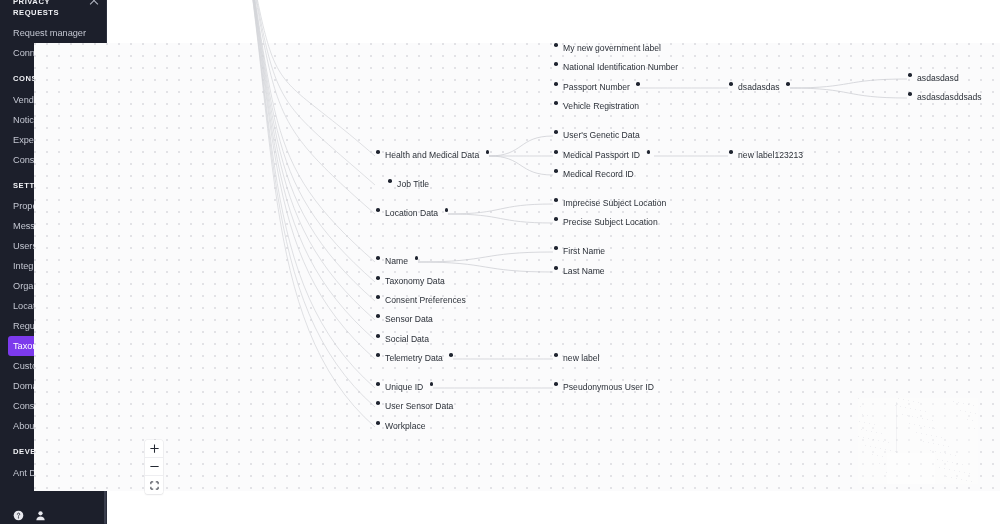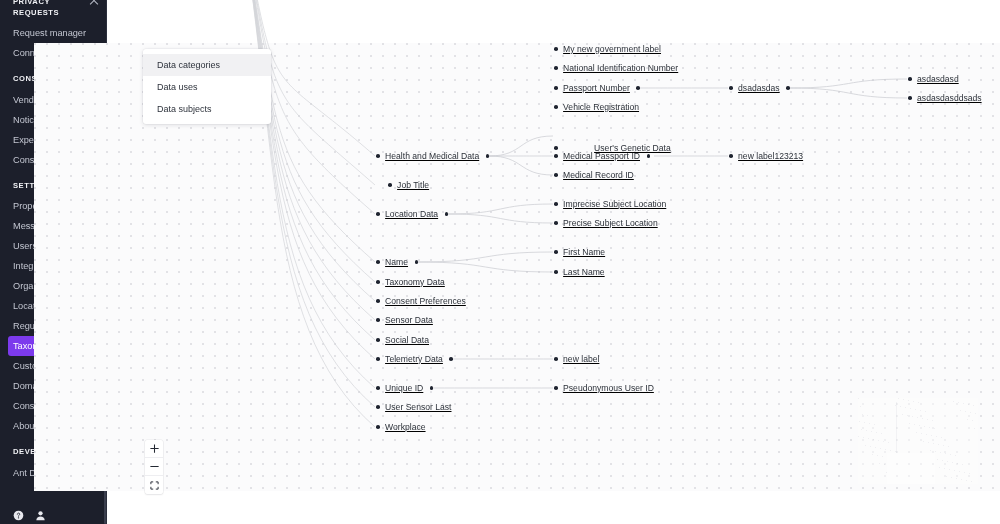--- a/index.html
+++ b/index.html
@@ -108,25 +108,24 @@
     background: #fbfbfc;
     background-image: radial-gradient(circle at 1px 1px, #e2e2e6 0.75px, transparent 0.9px);
     background-size: 12px 12px;
     overflow: hidden;
   }
   .edges-svg { position: absolute; left: 0; top: 0; width: 1000px; height: 524px; pointer-events: none; }
 
   
   .node {
     position: absolute;
-    display: flex; align-items: center;
+    display: flex; 
     height: 12px;
     white-space: nowrap;
     transform: translateY(-50%);
-    text-decoration: underline;
   }
   .node .dot {
     width: 3.6px; height: 3.6px; border-radius: 50%;
     background: #1f2430; flex: 0 0 3.6px;
   }
   .node .nlabel {
     font-size: 8.6px; color: #2b3038;
     margin-left: 5.5px; line-height: 11px;
   }
   .node .handle {
@@ -295,21 +294,21 @@
       </div>
       <div class="node" style="left:554px; top:88px;">
         <span class="dot"></span>
         <span class="nlabel">Passport Number</span>
         <span class="handle"></span>
       </div>
       <div class="node" style="left:554px; top:107px;">
         <span class="dot"></span>
         <span class="nlabel">Vehicle Registration</span>
       </div>
-      <div class="node" style="left:554px; top:148px;gap:31px;">
+      <div class="node" style="left:554px; top:136px;">
         <span class="dot"></span>
         <span class="nlabel">User's Genetic Data</span>
       </div>
       <div class="node" style="left:554px; top:156px;">
         <span class="dot"></span>
         <span class="nlabel">Medical Passport ID</span>
         <span class="handle"></span>
       </div>
       <div class="node" style="left:554px; top:175px;">
         <span class="dot"></span>
@@ -379,21 +378,21 @@
         <span class="nlabel">Telemetry Data</span>
         <span class="handle"></span>
       </div>
       <div class="node" style="left:376px; top:388px;">
         <span class="dot"></span>
         <span class="nlabel">Unique ID</span>
         <span class="handle"></span>
       </div>
       <div class="node" style="left:376px; top:407px;">
         <span class="dot"></span>
-        <span class="nlabel">User Sensor Last</span>
+        <span class="nlabel">User Sensor Data</span>
       </div>
       <div class="node" style="left:376px; top:427px;">
         <span class="dot"></span>
         <span class="nlabel">Workplace</span>
       </div>
       <div class="node" style="left:729px; top:88px;">
         <span class="dot"></span>
         <span class="nlabel">dsadasdas</span>
         <span class="handle"></span>
       </div>
@@ -404,25 +403,20 @@
       <div class="node" style="left:908px; top:79px;">
         <span class="dot"></span>
         <span class="nlabel">asdasdasd</span>
       </div>
       <div class="node" style="left:908px; top:98px;">
         <span class="dot"></span>
         <span class="nlabel">asdasdasddsads</span>
       </div>
     </div>
 
-  <div class="tab-panel" id="tab-panel">
-      <div class="tab-item selected">Data categories</div>
-      <div class="tab-item">Data uses</div>
-      <div class="tab-item">Data subjects</div>
-    </div>
 
   <div class="controls">
     <div class="ctrl-btn">
       <svg viewBox="0 0 12 12" width="9" height="9">
           <path d="M6 1.2v9.6M1.2 6h9.6" stroke="#232832" stroke-width="1.4" stroke-linecap="square"></path>
         </svg>
     </div>
     <div class="ctrl-btn">
       <svg viewBox="0 0 12 12" width="9" height="9">
           <path d="M1.2 6h9.6" stroke="#232832" stroke-width="1.4" stroke-linecap="square"></path>

